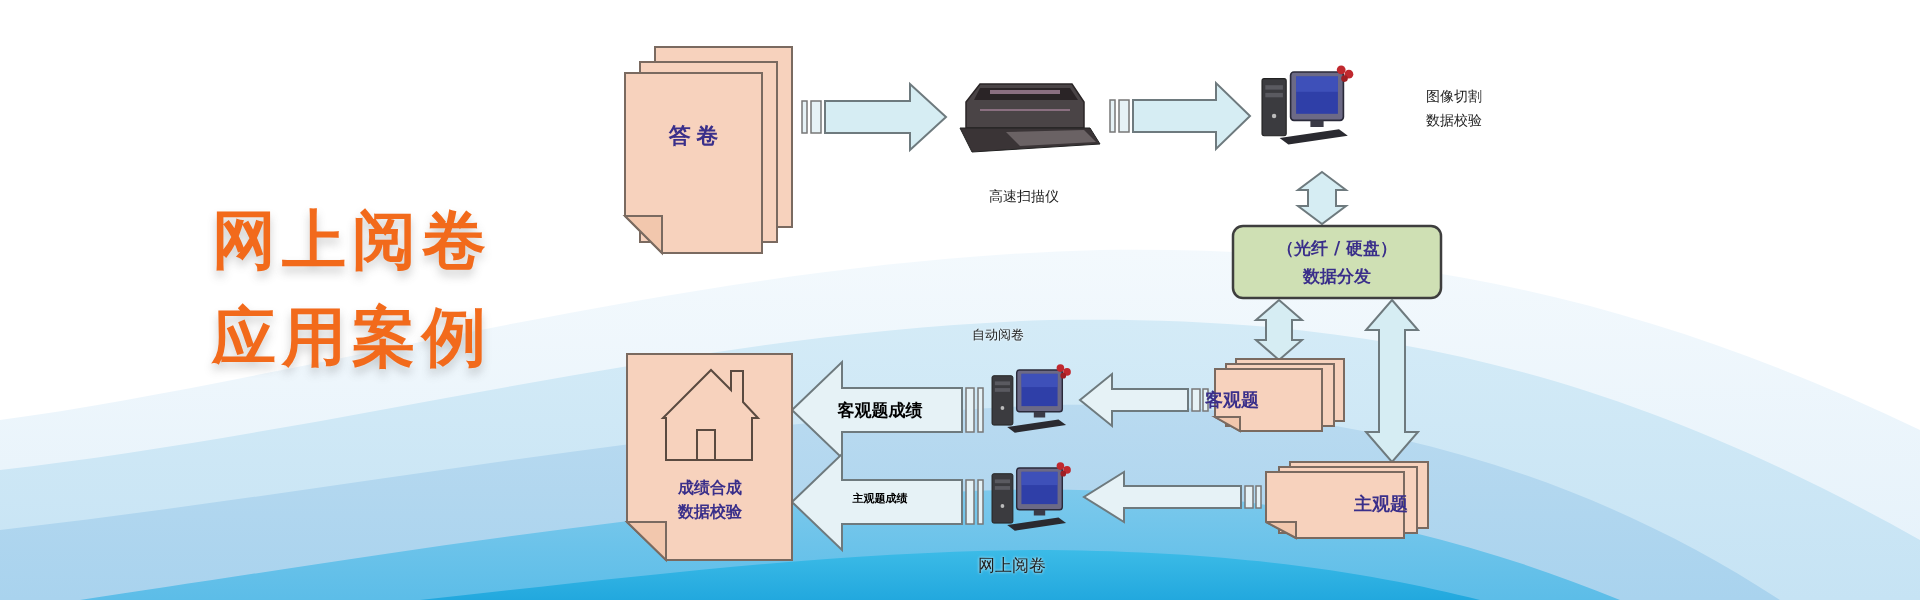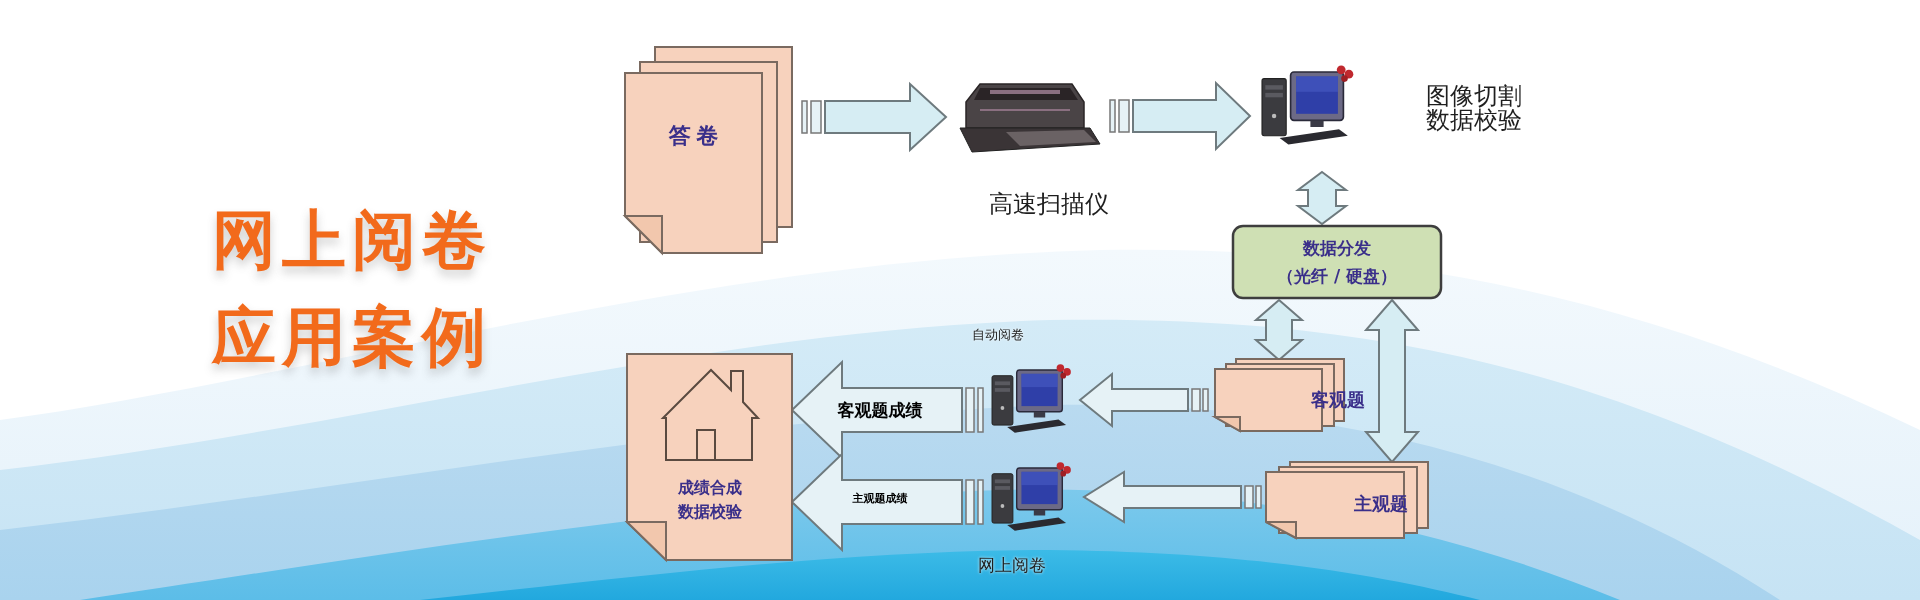--- a/index.html
+++ b/index.html
@@ -16,21 +16,21 @@
     }
     #headline-1 { top: 208px; }
     #headline-2 { top: 305px; }
 
     #diagram { position: absolute; left: 0; top: 0; width: 1920px; height: 600px; }
 
     .lbl {
       position: absolute; font-family: "DejaVu Sans", sans-serif;
       white-space: nowrap;
     }
-    .lbl-dark { color: #1e1e1e; font-size: 24px; }
+    .lbl-dark { color: #1e1e1e; font-size: 14px; }
     .lbl-purple { color: #000000; font-weight: bold; }
 
     .doc-text { position: absolute; text-align: center; color: #3a2f8a; font-weight: bold; font-family: "DejaVu Sans", sans-serif; }
   </style>
 </head>
 <body>
 
 <svg id="bg" viewBox="0 0 1920 600" preserveAspectRatio="none">
   <defs>
     <linearGradient id="g1" x1="0" y1="0" x2="0" y2="1">
@@ -188,25 +188,25 @@
 </div>
 
 <div class="lbl lbl-dark" style="left:989px; top:188px;">高速扫描仪</div>
 
 <div class="lbl lbl-dark" style="left:1426px; top:84px; line-height:24px;">
   <div>图像切割</div>
   <div>数据校验</div>
 </div>
 
 <div class="doc-text" style="left:1233px; top:234px; width:208px; font-size:17px; line-height:28px;">
+  <div>（光纤 / 硬盘）</div>
   <div>数据分发</div>
-  <div>（光纤 / 硬盘）</div>
-</div>
-
-<div class="doc-text" style="left:1275px; top:388px; width:126px; font-size:18px;">客观题</div>
+</div>
+
+<div class="doc-text" style="left:1169px; top:388px; width:126px; font-size:18px;">客观题</div>
 <div class="doc-text" style="left:1266px; top:492px; width:138px; font-size:18px;margin-left:46px;">主观题</div>
 
 <div class="lbl lbl-dark" style="left:972px; top:326px; font-size:13px; text-shadow:0 0 3px #fff;">自动阅卷</div>
 <div class="lbl lbl-dark" style="left:978px; top:554px; font-size:17px; text-shadow:0 0 3px #fff;">网上阅卷</div>
 
 <div class="lbl lbl-purple" style="left:800px; top:399px; width:160px; text-align:center; font-size:17px;">客观题成绩</div>
 <div class="lbl lbl-purple" style="left:800px; top:491px; width:160px; text-align:center; font-size:11px;">主观题成绩</div>
 
 <div class="doc-text" style="left:627px; top:476px; width:166px; font-size:16px; line-height:24px;">
   <div>成绩合成</div>

